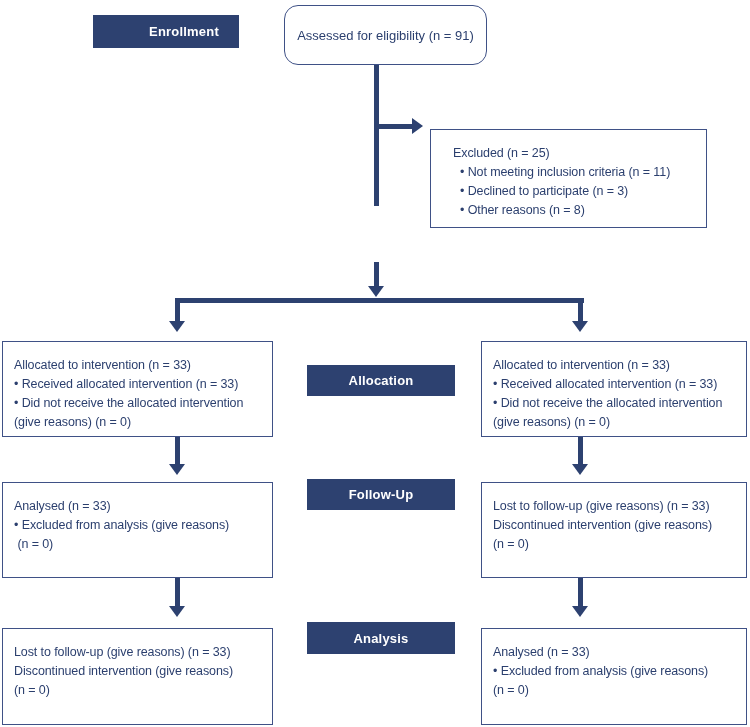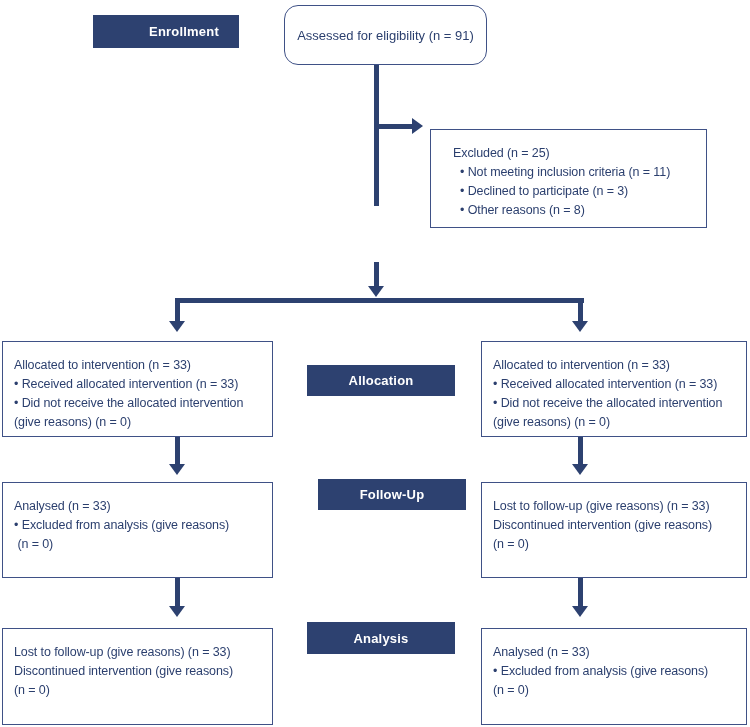--- a/index.html
+++ b/index.html
@@ -47,21 +47,21 @@
   #enrollment-label { left:93px;  top:15px;  width:146px; height:33px;padding-left:36px; }
   #assessed-box     { left:284px; top:5px;   width:203px; height:60px;border-radius:14px; }
   #excluded-box     { left:430px; top:84px;  width:277px; height:99px;margin-top:45px; }
   #randomized-box   { left:284px; top:206px; width:203px; height:56px; }
 
   #alloc-left  { left:2px;   top:341px; width:271px; height:96px; }
   #alloc-label { left:307px; top:337px; width:148px; height:31px;margin-top:28px; }
   #alloc-right { left:481px; top:341px; width:266px; height:96px; }
 
   #fu-left  { left:2px;   top:482px; width:271px; height:96px; }
-  #fu-label { left:318px; top:479px; width:148px; height:31px; }
+  #fu-label { left:307px; top:479px; width:148px; height:31px; }
   #fu-right { left:481px; top:482px; width:266px; height:96px; }
 
   #an-left  { left:2px;   top:628px; width:271px; height:97px; }
   #an-label { left:307px; top:622px; width:148px; height:32px; }
   #an-right { left:481px; top:628px; width:266px; height:97px; }
 
   
   #stem-assessed      { left:374px; top:65px;  height:141px; }
   #stem-excluded      { left:379px; top:124px; width:33px; }
   #head-excluded      { left:412px; top:118px; }

